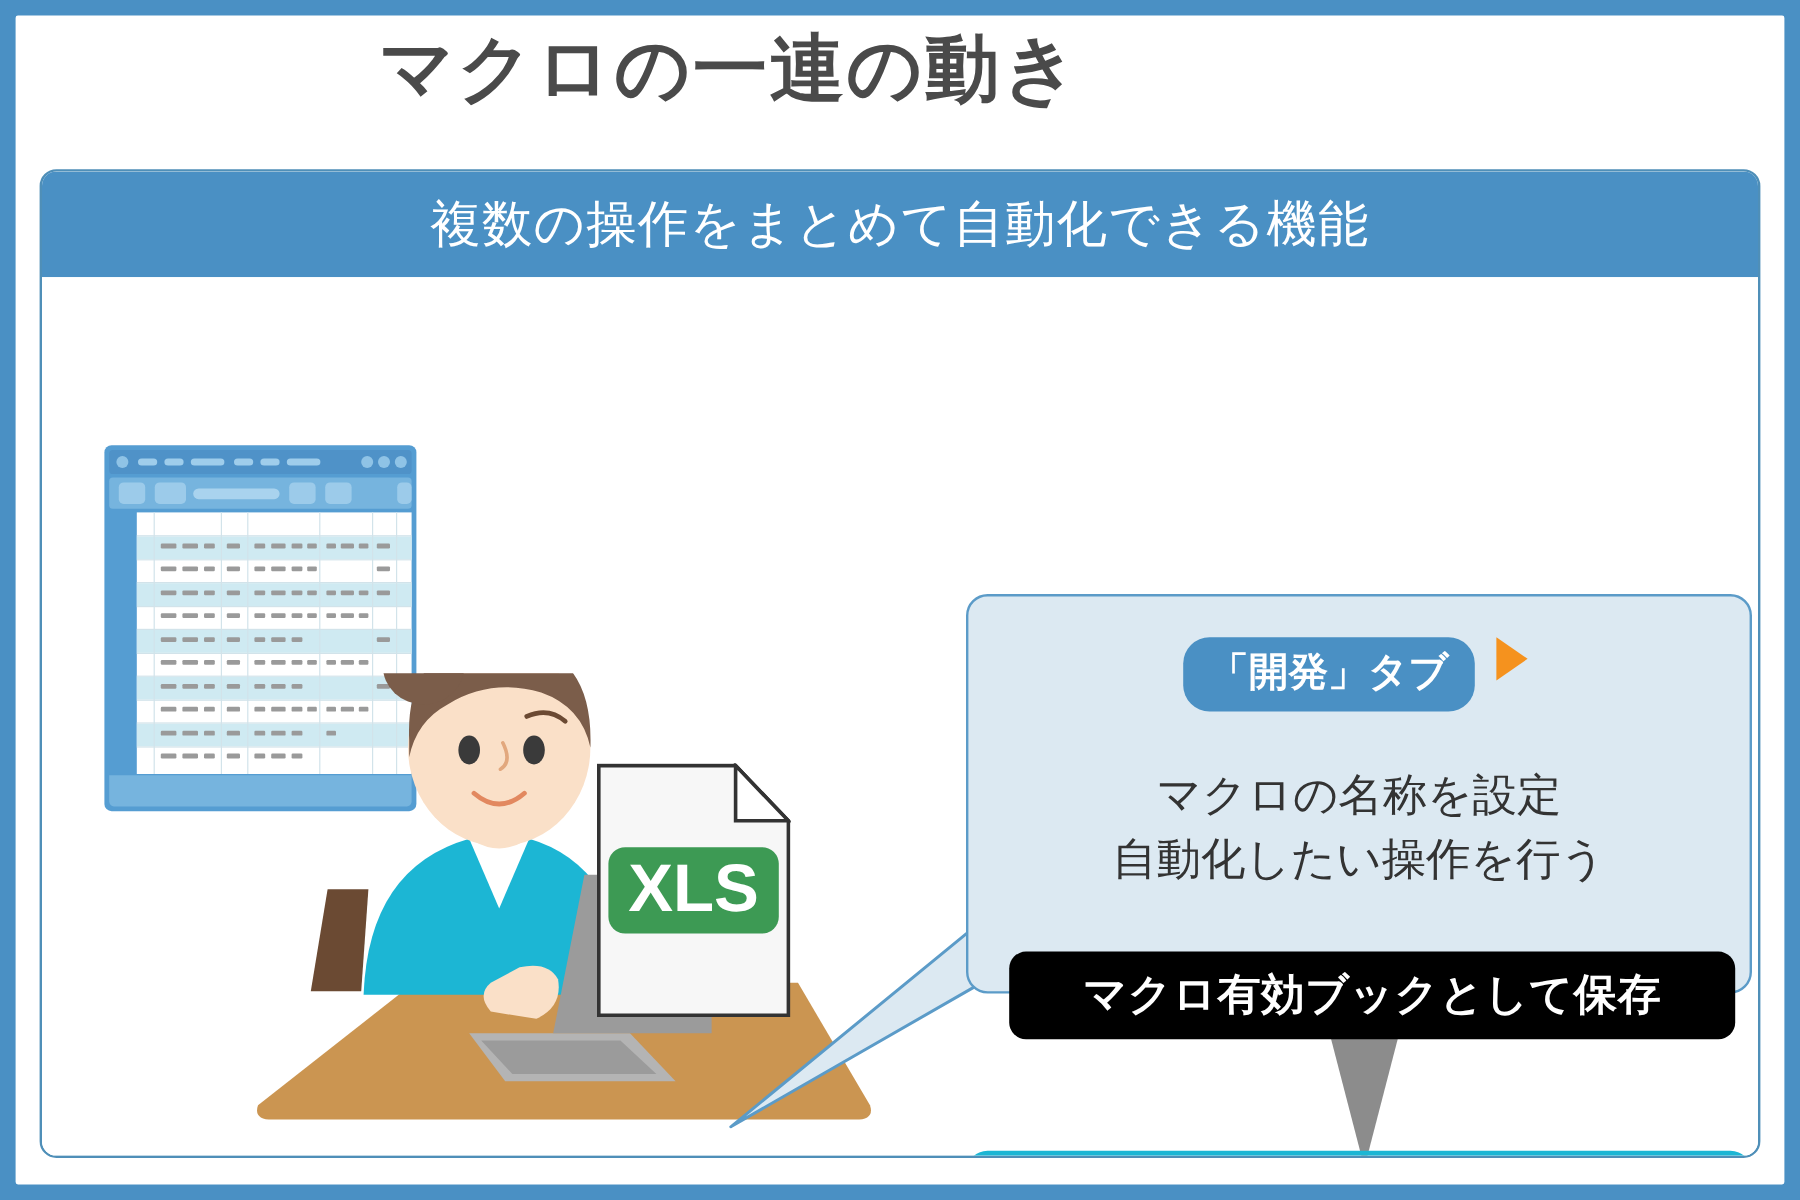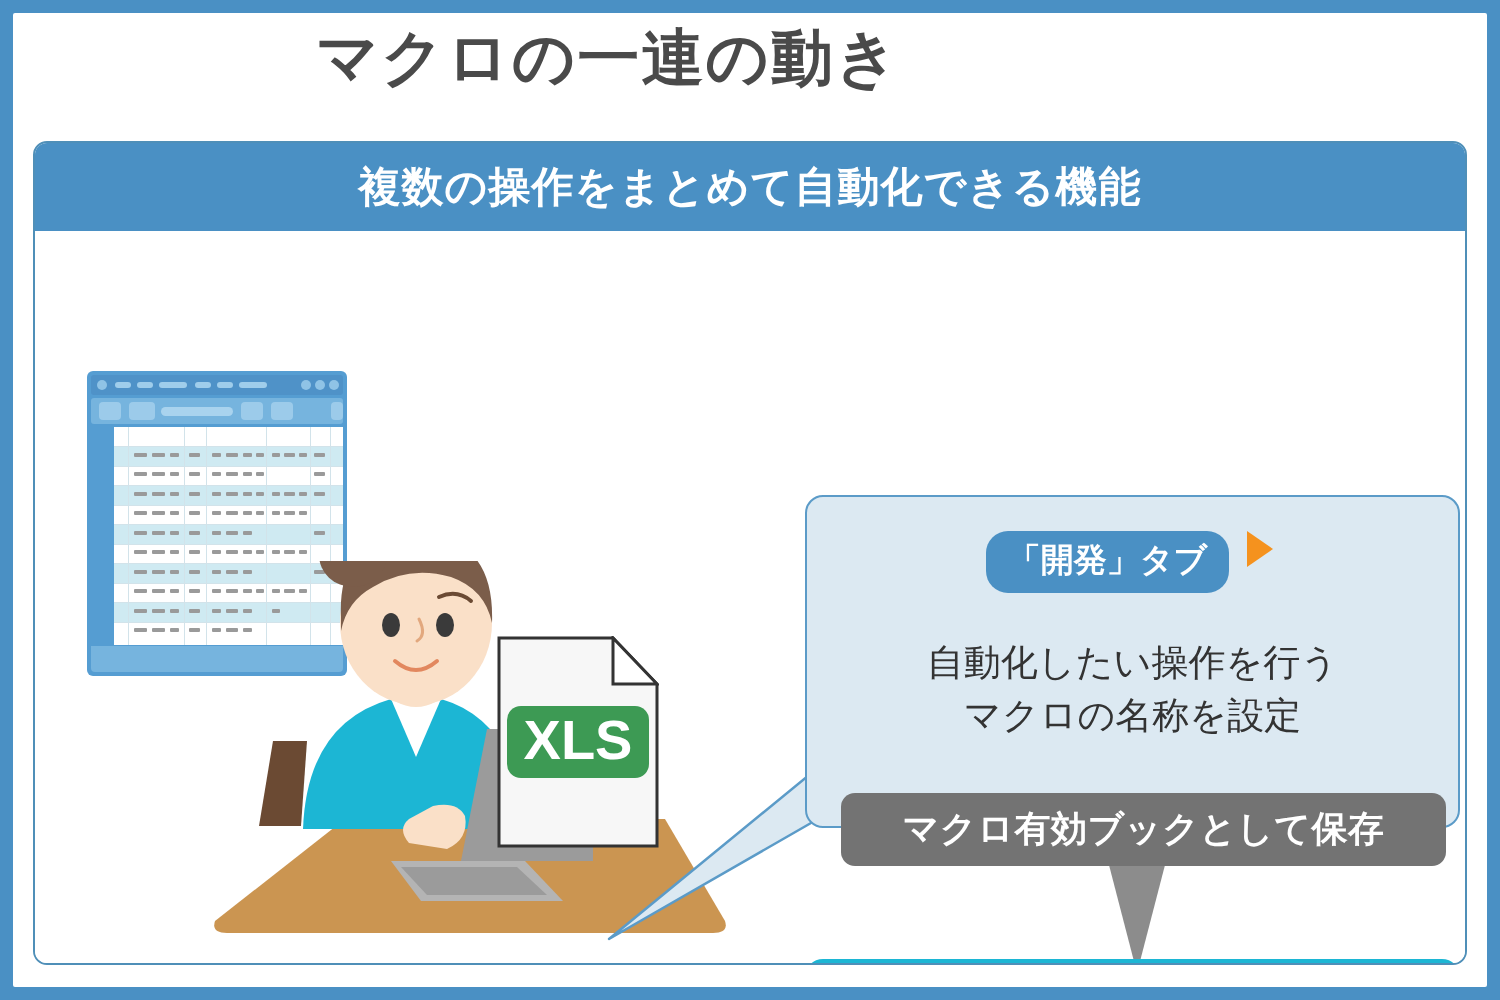--- a/index.html
+++ b/index.html
@@ -60,21 +60,21 @@
     left: 0; top: 0;
     width: 100%; height: 88px;
     background: #4a90c4;
     display: flex;
     align-items: center;
     justify-content: center;
   }
   .card-header-text {
     color: #ffffff;
     font-size: 42px;
-    font-weight: 700;
+    font-weight: 400;
     letter-spacing: 1px;
   }
   .card-body {
     position: absolute;
     left: 0; top: 88px;
     width: 100%;
     height: 732px;
     background: #ffffff;
   }
 
@@ -233,21 +233,21 @@
     font-size: 37px;
     font-weight: 400;
     line-height: 1.42;
   }
 
   
   .gray-banner {
     position: absolute;
     left: 806px; top: 562px;
     width: 605px; height: 73px;
-    background: #737373;
+    background: #000000;
     border-radius: 14px;
     display: flex;
     align-items: center;
     justify-content: center;
   }
   .gray-banner-text {
     color: #ffffff;
     font-size: 36px;
     font-weight: 700;
     letter-spacing: 0.5px;
@@ -501,22 +501,22 @@
       <svg class="bubble-tail-svg" viewBox="0 0 260 225">
         <path d="M248 8 L206 92 L4 208 Z" fill="#dce9f2" stroke="#5b9bc8" stroke-width="2.5" stroke-linejoin="round"></path>
       </svg>
 
       <div class="bubble">
         <div class="pills">
           <span class="pill pill-dev">「開発」タブ</span>
           <span class="arrow-tri"></span>
         </div>
         <div class="bubble-lines">
+          <div>マクロの名称を設定</div>
           <div>自動化したい操作を行う</div>
-          <div>マクロの名称を設定</div>
         </div>
       </div>
 
       <div class="gray-tail"></div>
       <div class="gray-banner">
         <span class="gray-banner-text">マクロ有効ブックとして保存</span>
       </div>
 
       <div class="cyan-box">
         

